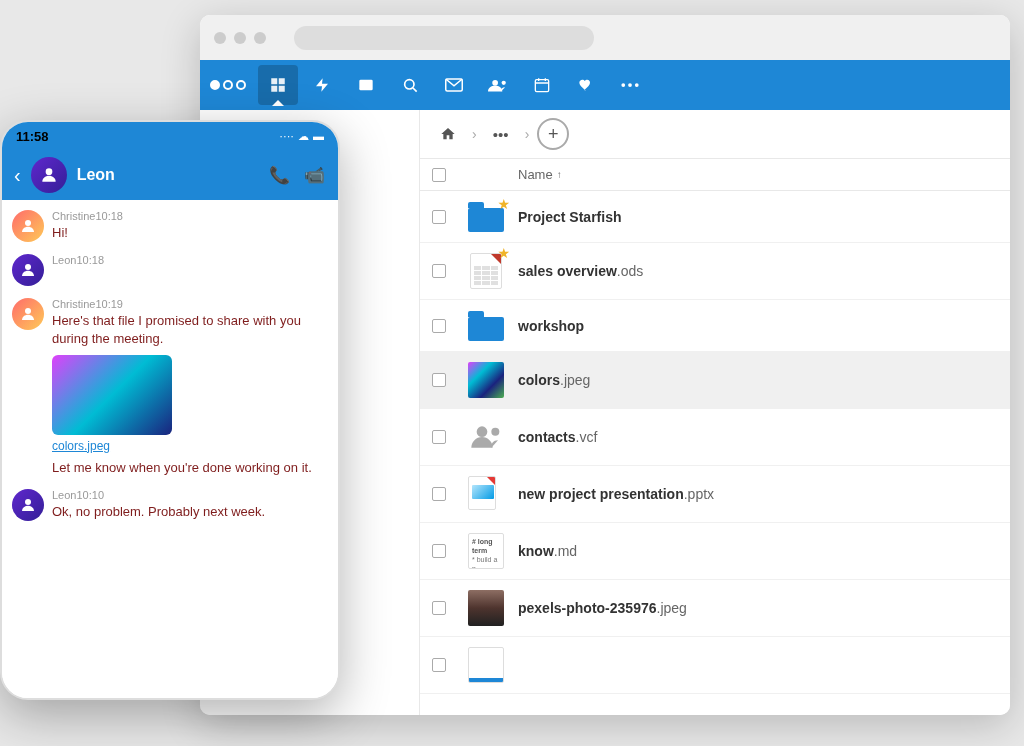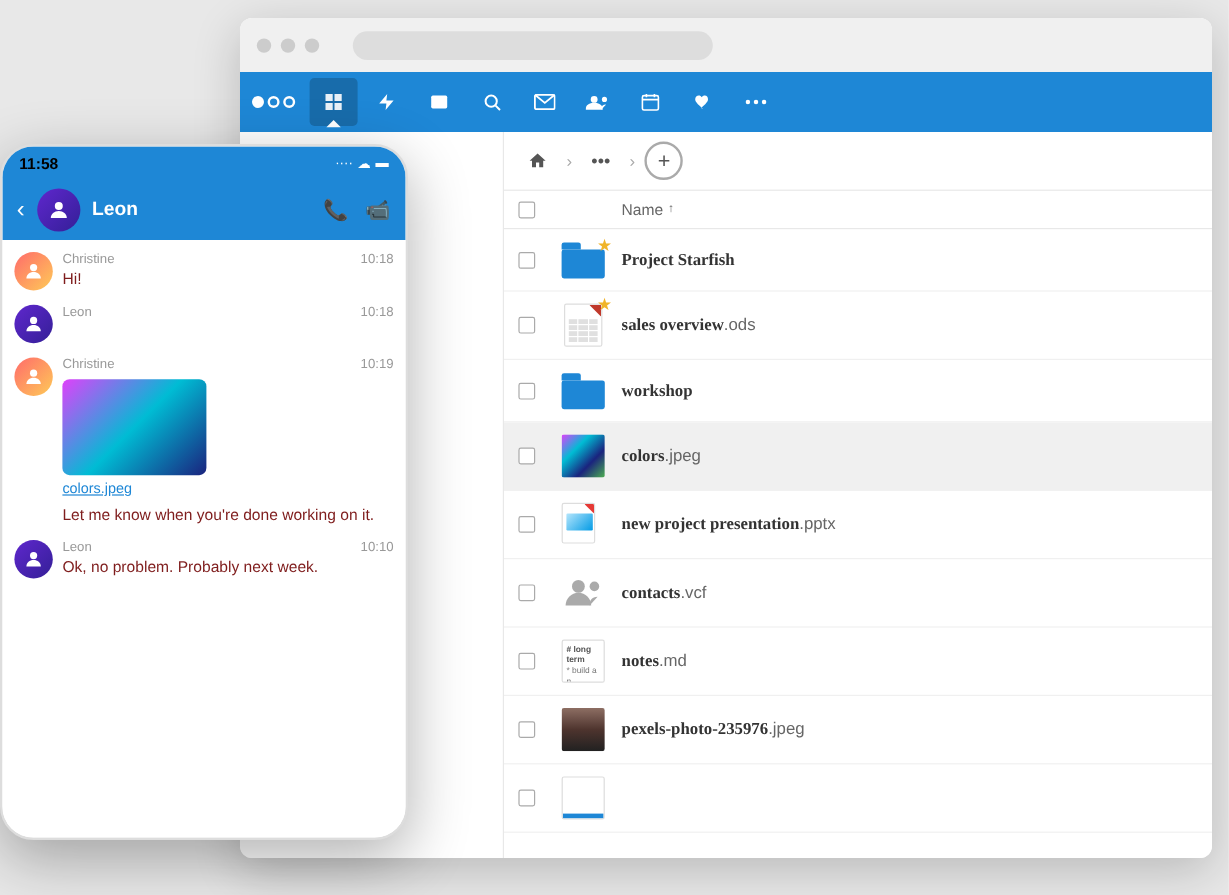--- a/index.html
+++ b/index.html
@@ -183,21 +183,21 @@
       border-radius: 2px;
       background: white;
     }
     .file-icon-area {
       width: 44px;
       margin-right: 10px;
       display: flex; align-items: center; justify-content: center;
       position: relative;
     }
     .file-name-area { flex: 1; }
-    .file-name-bold { font-weight: 600; font-family: Liberation Serif, serif; }
+    .file-name-bold { font-weight: 600; }
     .file-name-light { font-weight: 400; color: #666; }
     .col-name { flex: 1; display: flex; align-items: center; gap: 4px; }
     .sort-arrow { font-size: 10px; color: #666; }
     .col-checkbox { width: 24px; margin-right: 8px; }
 
     
     .folder-icon {
       width: 36px; height: 30px;
       position: relative;
     }
@@ -424,21 +424,21 @@
     .msg-avatar {
       width: 32px; height: 32px;
       border-radius: 50%;
       background: #e0e0e0;
       flex-shrink: 0;
       overflow: hidden;
       display: flex; align-items: center; justify-content: center;
     }
     .msg-content { flex: 1; }
     .msg-sender-time {
-      display: flex; justify-content: space-between;
+      display: flex; 
       font-size: 11px; color: #999;
       margin-bottom: 2px;
     }
     .msg-text {
       font-size: 13px;
       color: #7f1d1d;
       line-height: 1.4;
     }
     .msg-image {
       width: 120px; height: 80px;
@@ -658,62 +658,62 @@
     </div>
     <div class="file-name-area">
       <span class="file-name-bold">colors</span><span class="file-name-light">.jpeg</span>
     </div>
   </div>
           <div class="file-row">
     <div class="file-checkbox">
       <div class="cb"></div>
     </div>
     <div class="file-icon-area">
-      <div class="pptx-icon">
-        <div class="pptx-doc">
-          <div class="pptx-corner"></div>
-          <div class="pptx-image-placeholder"></div>
-        </div>
-      </div>
-    </div>
-    <div class="file-name-area">
-      <span class="file-name-bold">new project presentation</span><span class="file-name-light">.pptx</span>
-    </div>
-  </div>
-          <div class="file-row">
-    <div class="file-checkbox">
-      <div class="cb"></div>
-    </div>
-    <div class="file-icon-area">
       <div class="contacts-icon">
         <svg width="32" height="32" viewBox="0 0 24 24" fill="#aaa">
                   <circle cx="9" cy="8" r="4"></circle>
                   <path d="M1 20c0-4.4 3.6-8 8-8s8 3.6 8 8"></path>
                   <circle cx="19" cy="8" r="3"></circle>
                   <path d="M16 20c0-3.3 1.3-5.5 5-5.5"></path>
                 </svg>
       </div>
     </div>
     <div class="file-name-area">
       <span class="file-name-bold">contacts</span><span class="file-name-light">.vcf</span>
     </div>
   </div>
           <div class="file-row">
     <div class="file-checkbox">
       <div class="cb"></div>
     </div>
     <div class="file-icon-area">
+      <div class="pptx-icon">
+        <div class="pptx-doc">
+          <div class="pptx-corner"></div>
+          <div class="pptx-image-placeholder"></div>
+        </div>
+      </div>
+    </div>
+    <div class="file-name-area">
+      <span class="file-name-bold">new project presentation</span><span class="file-name-light">.pptx</span>
+    </div>
+  </div>
+          <div class="file-row">
+    <div class="file-checkbox">
+      <div class="cb"></div>
+    </div>
+    <div class="file-icon-area">
       <div class="md-icon">
         <span style="color:#555;font-weight:600;"># long term</span><br>
         <span style="color:#777;">* build a n...</span><br>
         
       </div>
     </div>
     <div class="file-name-area">
-      <span class="file-name-bold">notes</span><span class="file-name-light">.md</span>
+      <span class="file-name-bold">know</span><span class="file-name-light">.md</span>
     </div>
   </div>
           <div class="file-row">
     <div class="file-checkbox">
       <div class="cb"></div>
     </div>
     <div class="file-icon-area">
       <div class="jpeg-thumbnail">
                 <div class="pexels-thumb"></div>
               </div>
@@ -802,20 +802,21 @@
         <svg width="18" height="18" viewBox="0 0 24 24" fill="white">
             <circle cx="12" cy="8" r="4"></circle>
             <path d="M4 20c0-4 3.6-7 8-7s8 3 8 7"></path>
           </svg>
       </div>
       <div class="msg-content">
         <div class="msg-sender-time">
           <span>Christine</span>
           <span>10:19</span>
         </div>
+        <div class="msg-text">Here's that file I promised to share with you during the meeting.</div>
         <div class="msg-image"></div>
         <div class="msg-image-link">colors.jpeg</div>
         <div class="msg-text" style="margin-top:6px;">Let me know when you're done working on it.</div>
       </div>
     </div>
 
     <div class="chat-msg-group">
       <div class="msg-avatar avatar-leon">
         <svg width="18" height="18" viewBox="0 0 24 24" fill="white">
             <circle cx="12" cy="8" r="4"></circle>

